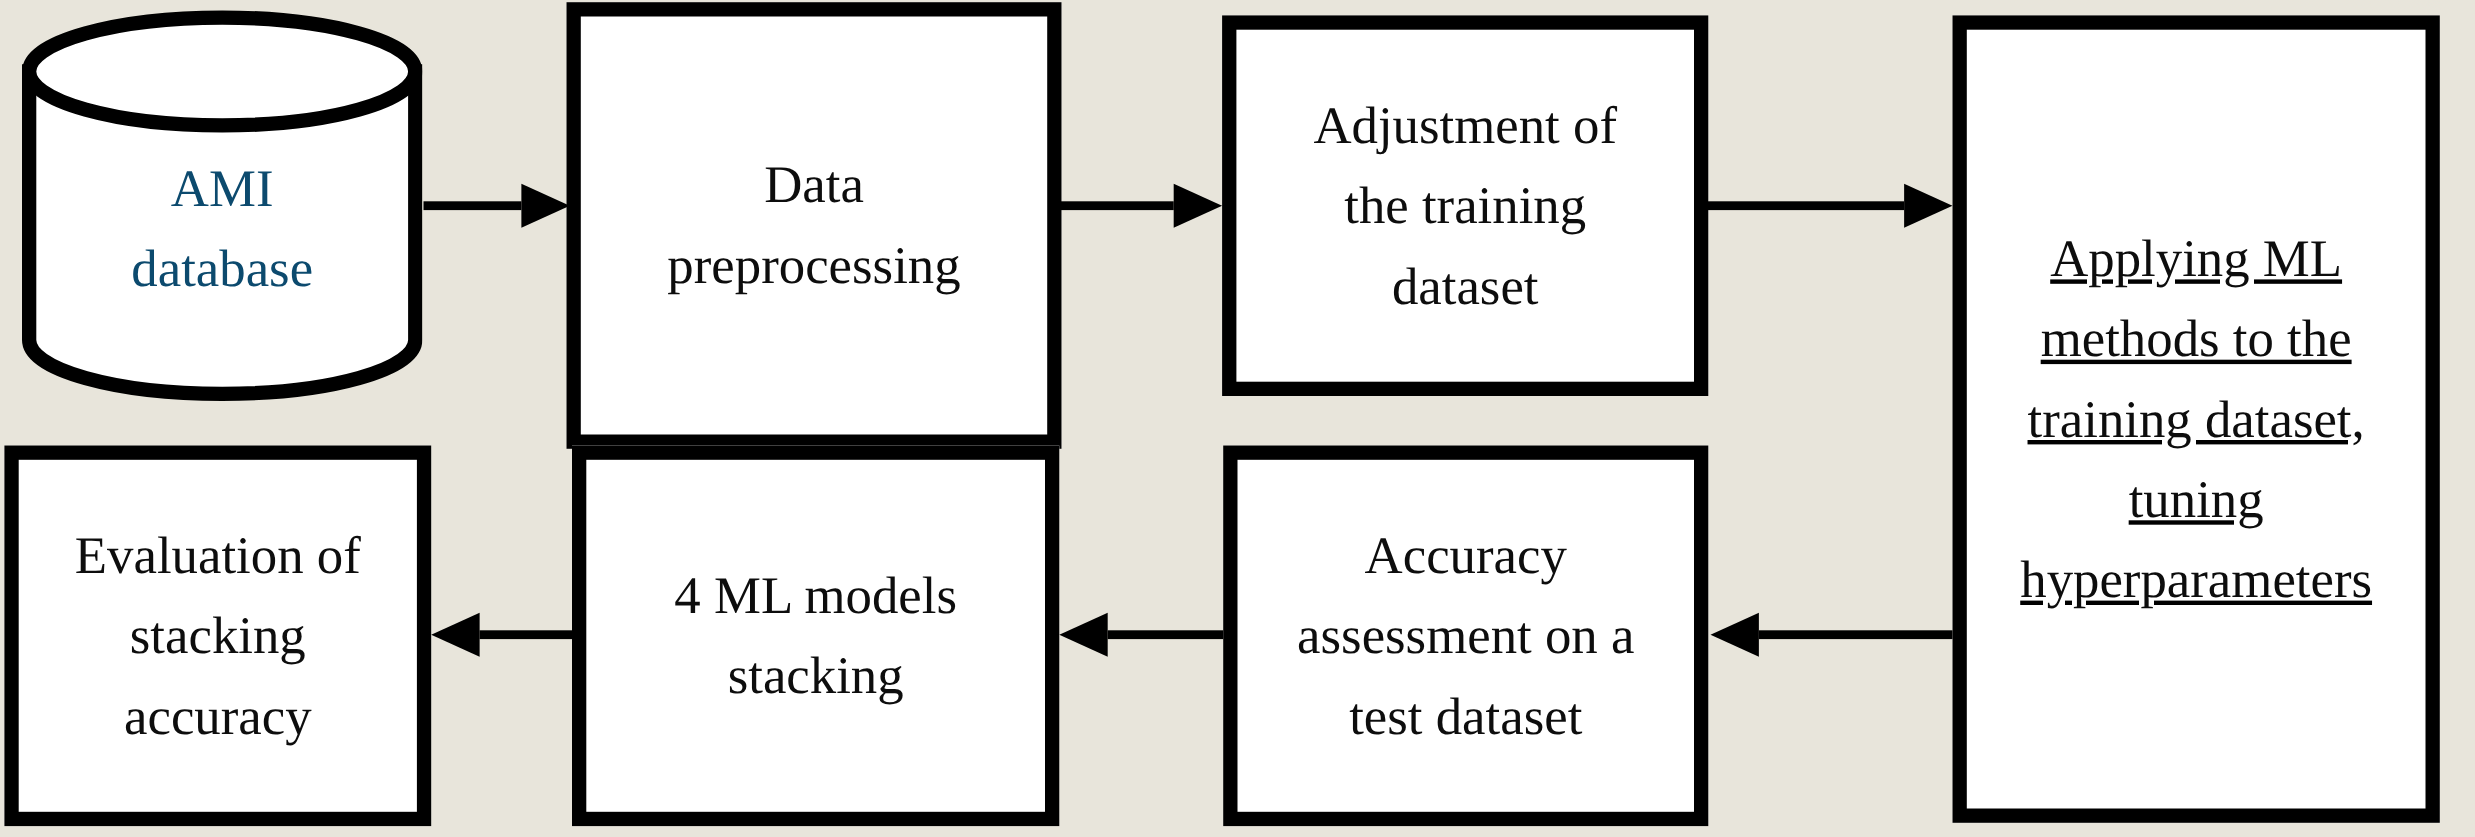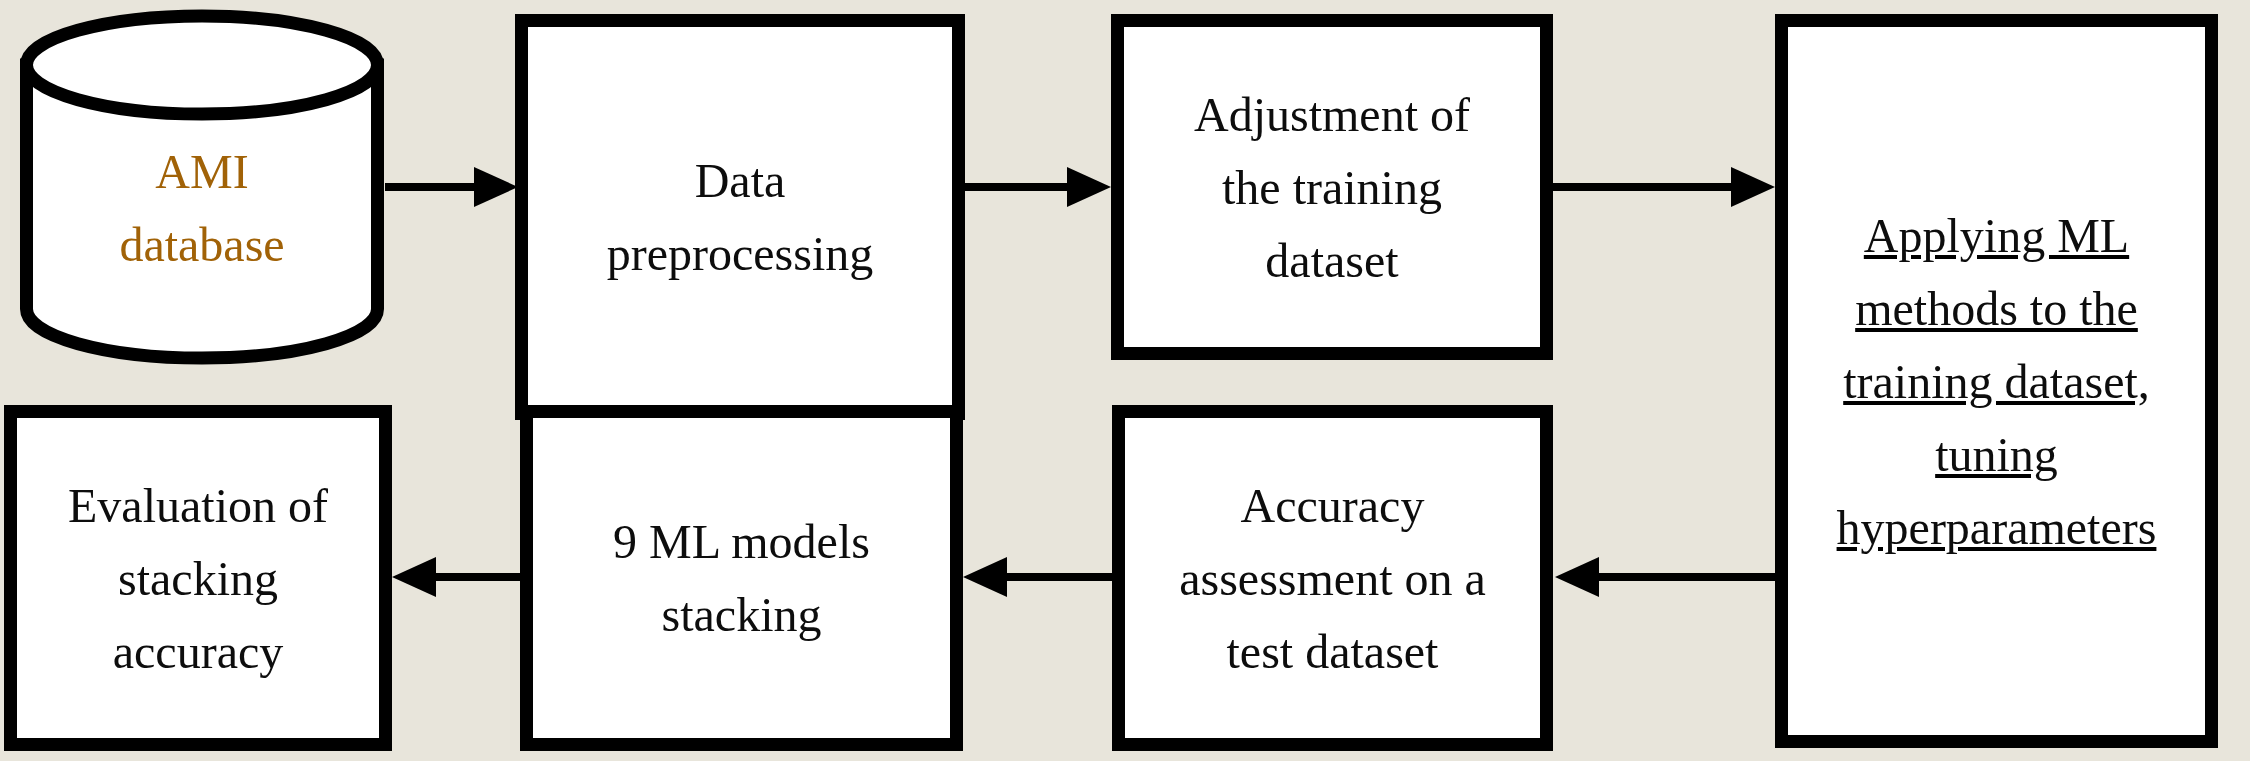--- a/index.html
+++ b/index.html
@@ -24,21 +24,21 @@
     justify-content: center;
   }
   .node .label {
     white-space: pre-line;
     text-align: center;
     font-size: 48px;
     line-height: 73px;
     color: #0d0d0d;
   }
 
-  #node-preprocessing { left: 515px; top: 14px;  width: 450px; height: 406px; }
+  #node-preprocessing { left: 515px; top: 2px;  width: 450px; height: 406px; }
   #node-adjustment    { left: 1111px; top: 14px; width: 442px; height: 346px; }
   #node-applying      { left: 1775px; top: 14px; width: 443px; height: 734px; text-decoration: underline; }
   #node-evaluation    { left: 4px;   top: 405px; width: 388px; height: 346px; align-items: center; }
   #node-stacking      { left: 520px; top: 405px; width: 443px; height: 346px; }
   #node-assessment    { left: 1112px; top: 405px; width: 441px; height: 346px; }
 
   
   .cylinder-wrap {
     position: absolute;
     left: 20px; top: 4px;
@@ -48,21 +48,21 @@
   .cylinder-wrap .label {
     position: absolute;
     left: 0; top: 62px; right: 0; bottom: 20px;
     display: flex;
     align-items: center;
     justify-content: center;
     white-space: pre-line;
     text-align: center;
     font-size: 48px;
     line-height: 73px;
-    color: #a16207;
+    color: #0c4a6e;
   }
 
   
   .arrow {
     position: absolute;
     height: 40px;
     display: flex;
     align-items: center;
   }
   .arrow .shaft { flex: 1; height: 8px; background: #000; }
@@ -119,21 +119,21 @@
 hyperparameters</div>
   </div>
 
   <div class="node" id="node-evaluation">
     <div class="label">Evaluation of
 stacking
 accuracy</div>
   </div>
 
   <div class="node" id="node-stacking">
-    <div class="label">9 ML models
+    <div class="label">4 ML models
 stacking</div>
   </div>
 
   <div class="node" id="node-assessment">
     <div class="label">Accuracy
 assessment on a
 test dataset</div>
   </div>
 
   <div class="arrow" id="arrow-1">

